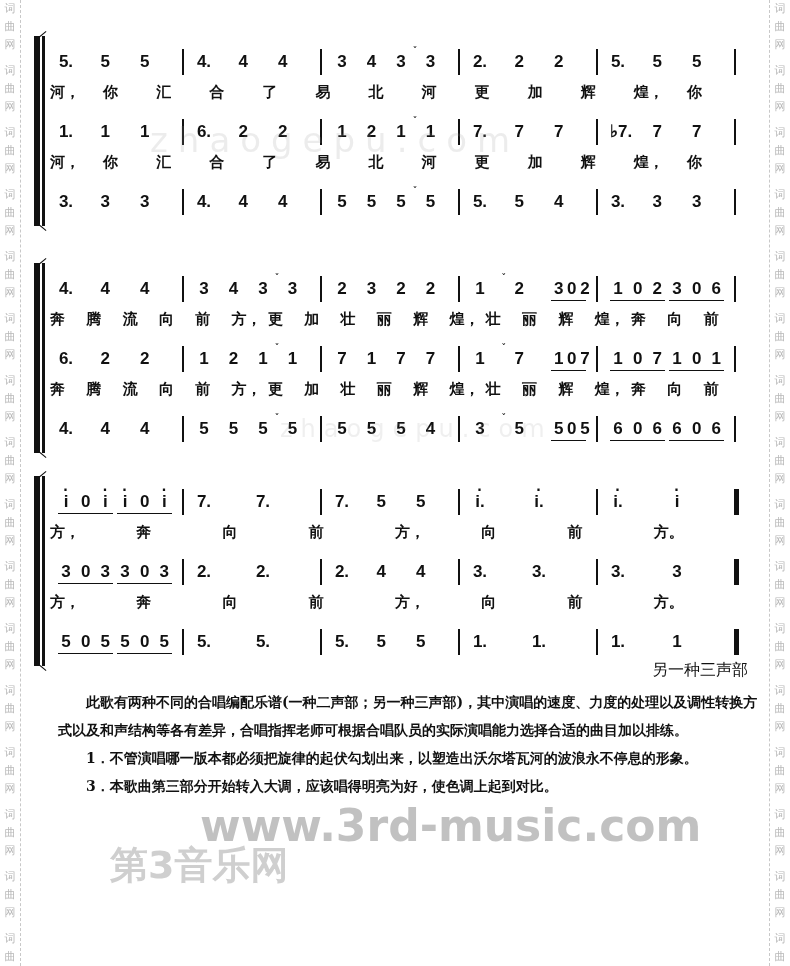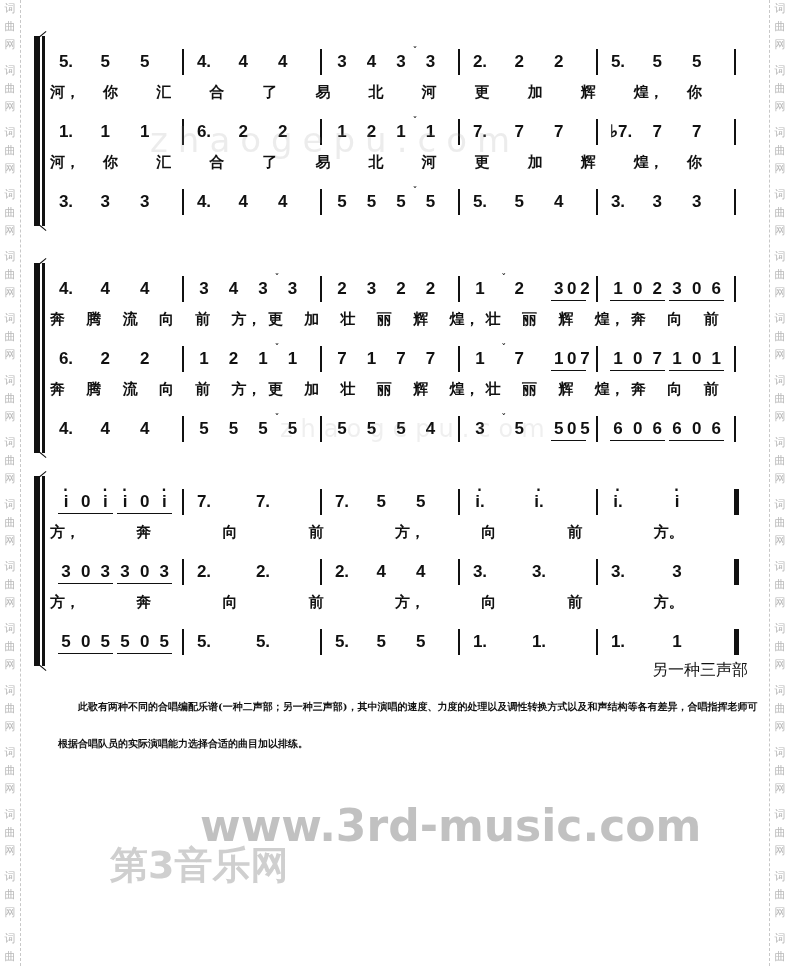--- a/index.html
+++ b/index.html
@@ -37,22 +37,22 @@
   .uline { position:absolute; height:0; border-bottom:1.5px solid #111; }
   .lyric {
     position:absolute; font-family:"DejaVu Serif", serif; font-size:15px; font-weight:bold;
     line-height:20px;
   }
   .credit {
     position:absolute; right:42px; top:660px; font-size:16px; font-family:"DejaVu Sans", sans-serif;
   }
   .prose {
     position:absolute; left:58px; width:700px;
-    font-family:"DejaVu Serif", serif; font-size:10px; font-weight:bold;
-    line-height:37px; color:#111;
+    font-family:"DejaVu Serif", serif; font-size:14px; font-weight:bold;
+    line-height:28px; color:#111;
   }
   .prose p { margin:0; }
   .ind { text-indent:2em; }
   .wm {
     position:absolute; color:#9a9a9a; opacity:.55; font-family:"DejaVu Sans", sans-serif;
   }
 </style>
 </head>
 <body>
 
@@ -530,18 +530,20 @@
     <span class="bar" style="left: 596px; top: 629px;"></span>
     <span class="note" style="left: 610px; top: 632px;">1.</span>
     <span class="note" style="left: 669px; top: 632px;">1</span>
     <span class="final-bar" style="left: 734px; top: 629px;"></span>
   </div>
 
 <div class="credit">另一种三声部</div>
 
 <div class="prose" style="top:688px">
   <p class="ind">此歌有两种不同的合唱编配乐谱(一种二声部；另一种三声部)，其中演唱的速度、力度的处理以及调性转换方式以及和声结构等各有差异，合唱指挥老师可根据合唱队员的实际演唱能力选择合适的曲目加以排练。</p>
+  <p class="ind">1．不管演唱哪一版本都必须把旋律的起伏勾划出来，以塑造出沃尔塔瓦河的波浪永不停息的形象。</p>
+  <p class="ind">3．本歌曲第三部分开始转入大调，应该唱得明亮为好，使色调上起到对比。</p>
 </div>
 
 <div class="wm" style="left:150px;top:120px;font-size:34px;letter-spacing:10px;opacity:.18">zhaogepu.com</div>
 <div class="wm" style="left:280px;top:415px;font-size:24px;letter-spacing:8px;opacity:.15">zhaogepu.com</div>
 <div class="wm" style="left:200px;top:800px;font-size:44px;font-weight:bold;opacity:.45;color:#777">www.3rd-music.com</div>
 <div class="wm" style="left:110px;top:840px;font-size:38px;font-weight:bold;opacity:.35;color:#777">第3音乐网</div>
 
 </body></html>

